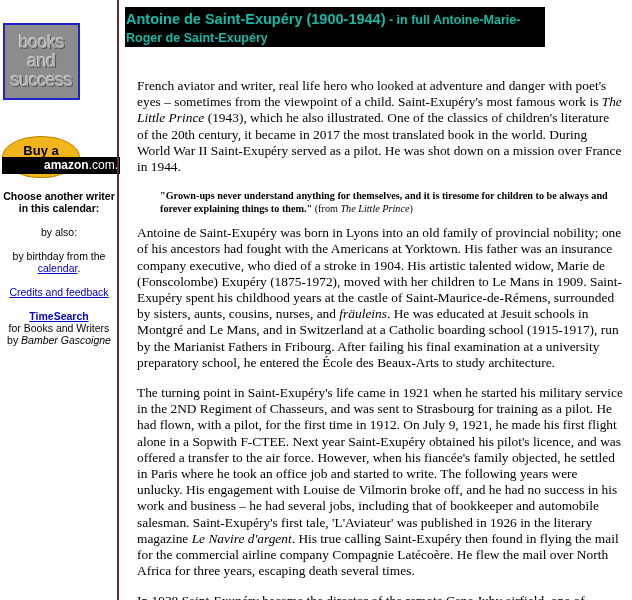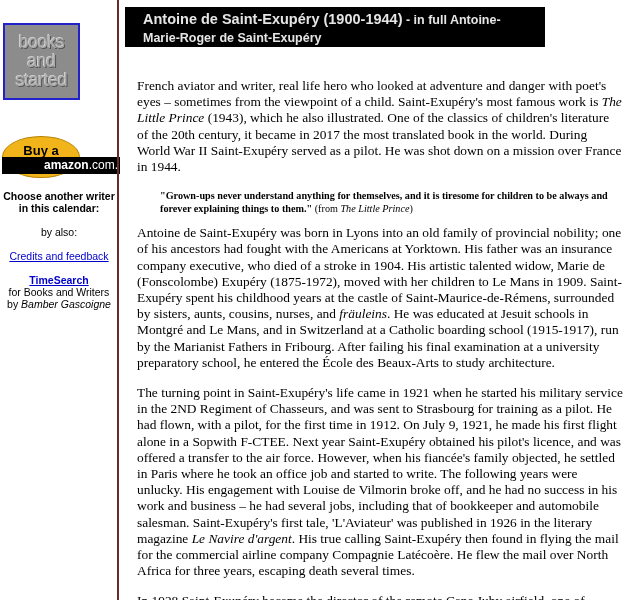--- a/index.html
+++ b/index.html
@@ -29,56 +29,57 @@
       color: #fff; font-family: "Liberation Sans", sans-serif; font-size: 12px; line-height: 16px; text-align: center; padding-left: 40px;
     }
     .amazon .bar b { font-weight: bold; }
     .side-block { position: absolute; left: 2px; }
     .side-block p { margin: 0; text-align: center; }
     a { color: #0000cc; text-decoration: underline; }
     .letters a { margin-right: 3px; }
     .letters .row { white-space: nowrap; }
 
     .header {
-      position: absolute; left: 125px; top: 7px; width: 420px; height: 40px; background: #000; color: #e5e5e5;
-      font-family: "Liberation Sans", sans-serif; padding: 3px 18px; box-sizing: border-box;
+      position: absolute; left: 125px; top: 7px; width: 420px; height: 40px; background: #000; color: #14b8a6;
+      font-family: "Liberation Sans", sans-serif; padding: 3px 1px; box-sizing: border-box;
     }
     .header .t1 { font-size: 14.5px; font-weight: bold; line-height: 17px; }
     .header .t2 { font-size: 12.5px; font-weight: bold; }
     .content {
       position: absolute; left: 129px; top: 78px; width: 494px;
       font-family: "Liberation Serif", serif; font-size: 13.4px; line-height: 16.2px; color: #000;
     }
     .content p { margin: 0 0 14px 8px; }
     .quote {
       margin: 0 0 10px 31px; font-size: 10.2px; line-height: 13px;
     }
     .quote b { font-weight: bold; }
   </style>
 </head>
 <body>
 
 <div class="sidebar">
   <div class="logo">
     <span>books</span>
     <span>and</span>
-    <span>started</span>
+    <span>success</span>
   </div>
 
   <div class="amazon">
     <div class="oval">
       <span>Buy a</span>
       <span>book now!</span>
     </div>
     <div class="bar"><b>amazon</b><span>.com.</span></div>
   </div>
 
   <div class="side-block" style="top:178px; width:114px;">
     <p style="font-weight:bold; margin-bottom:12px;">Choose another writer in this calendar:</p>
     <p>by also:</p>
+    <p style="margin-top:12px;"><span>by birthday from the</span> <a href="#">calendar</a><span>.</span></p>
     <p style="margin-top:12px;"><a href="#">Credits and feedback</a></p>
     <p style="margin-top:12px;"><a href="#" style="font-weight:bold;">TimeSearch</a></p>
     <p>for Books and Writers</p>
     <p><span>by </span><i>Bamber Gascoigne</i></p>
   </div>
 </div>
 
 <div class="vline"></div>
 
 <div class="header">

